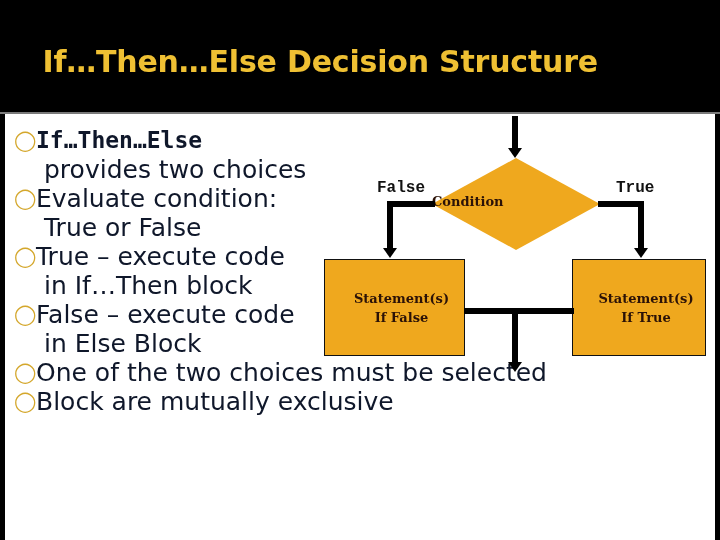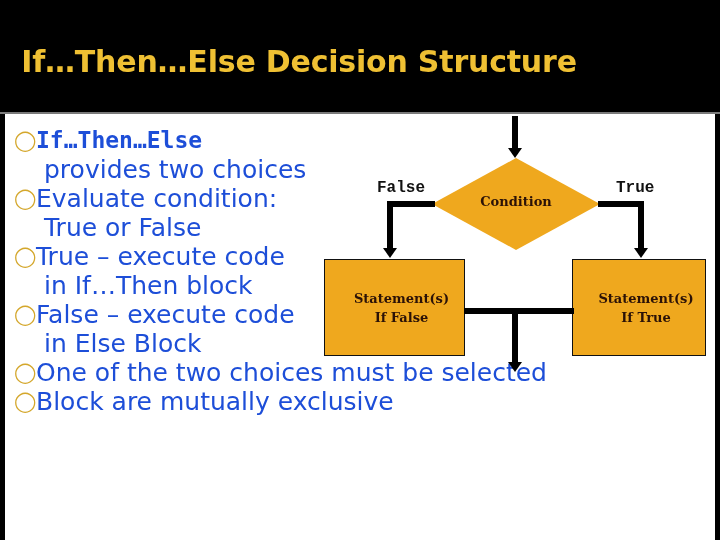--- a/index.html
+++ b/index.html
@@ -26,21 +26,21 @@
   .header-rule {
     position: absolute;
     left: 0; top: 112px;
     width: 720px; height: 2px;
     background: #7a7a7a;
   }
   .slide-title {
     position: absolute;
     left: 0; top: 44px;
     width: 598px;
-    text-align: center;
+    text-align: right;
     color: #EFC033;
     font-family: "DejaVu Sans", sans-serif;
     font-weight: bold;
     font-size: 30px;
     letter-spacing: -0.2px;
     white-space: nowrap;
   }
 
   
   .edge-strip {
@@ -69,21 +69,21 @@
   .bullet-mark {
     width: 22px;
     flex: 0 0 22px;
     color: #D4A72C;
     font-size: 20px;
     line-height: 28px;
     text-align: left;
     font-family: "DejaVu Sans", sans-serif;
   }
   .bullet-text {
-    color: #1d4ed8;
+    color: #0f172a;
     font-size: 25px;
     line-height: 29px;
     font-family: "DejaVu Sans", sans-serif;
     white-space: nowrap;
   }
   .bullet-text.mono {
     font-family: "DejaVu Sans Mono", monospace;
     font-weight: bold;
     font-size: 23px;
     letter-spacing: 0px;
@@ -136,21 +136,20 @@
     position: absolute;
     left: 0; top: 0;
     width: 168px; height: 92px;
     background: #EFA81E;
     clip-path: polygon(50% 0%, 100% 50%, 50% 100%, 0% 50%);
   }
   .diamond-label {
     position: absolute;
     left: 0; top: 36px;
     width: 168px;
-    text-align: center;
     color: #2b1207;
     font-family: "DejaVu Serif", serif;
     font-weight: bold;
     font-size: 13px;
   }
 
   .edge-label {
     position: absolute;
     color: #111111;
     font-family: Liberation Mono, monospace;

